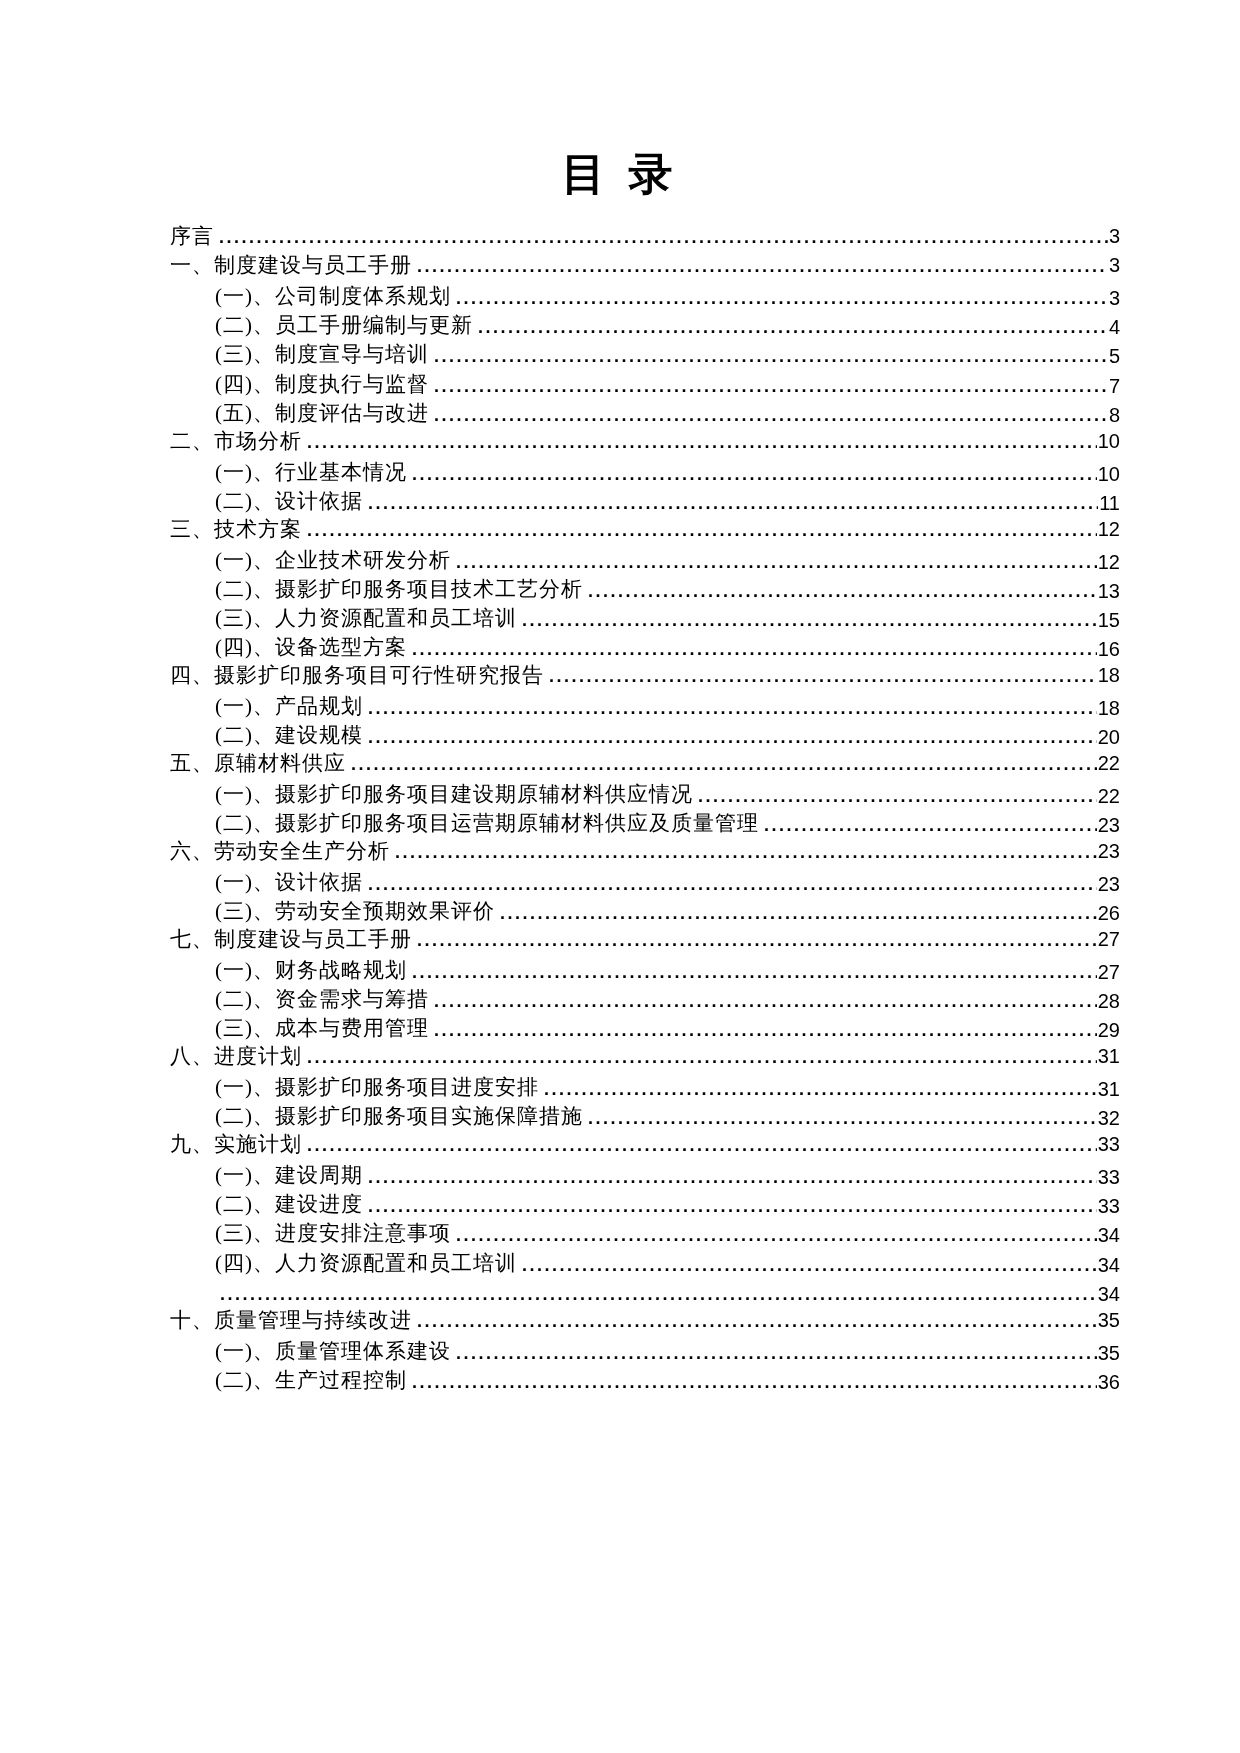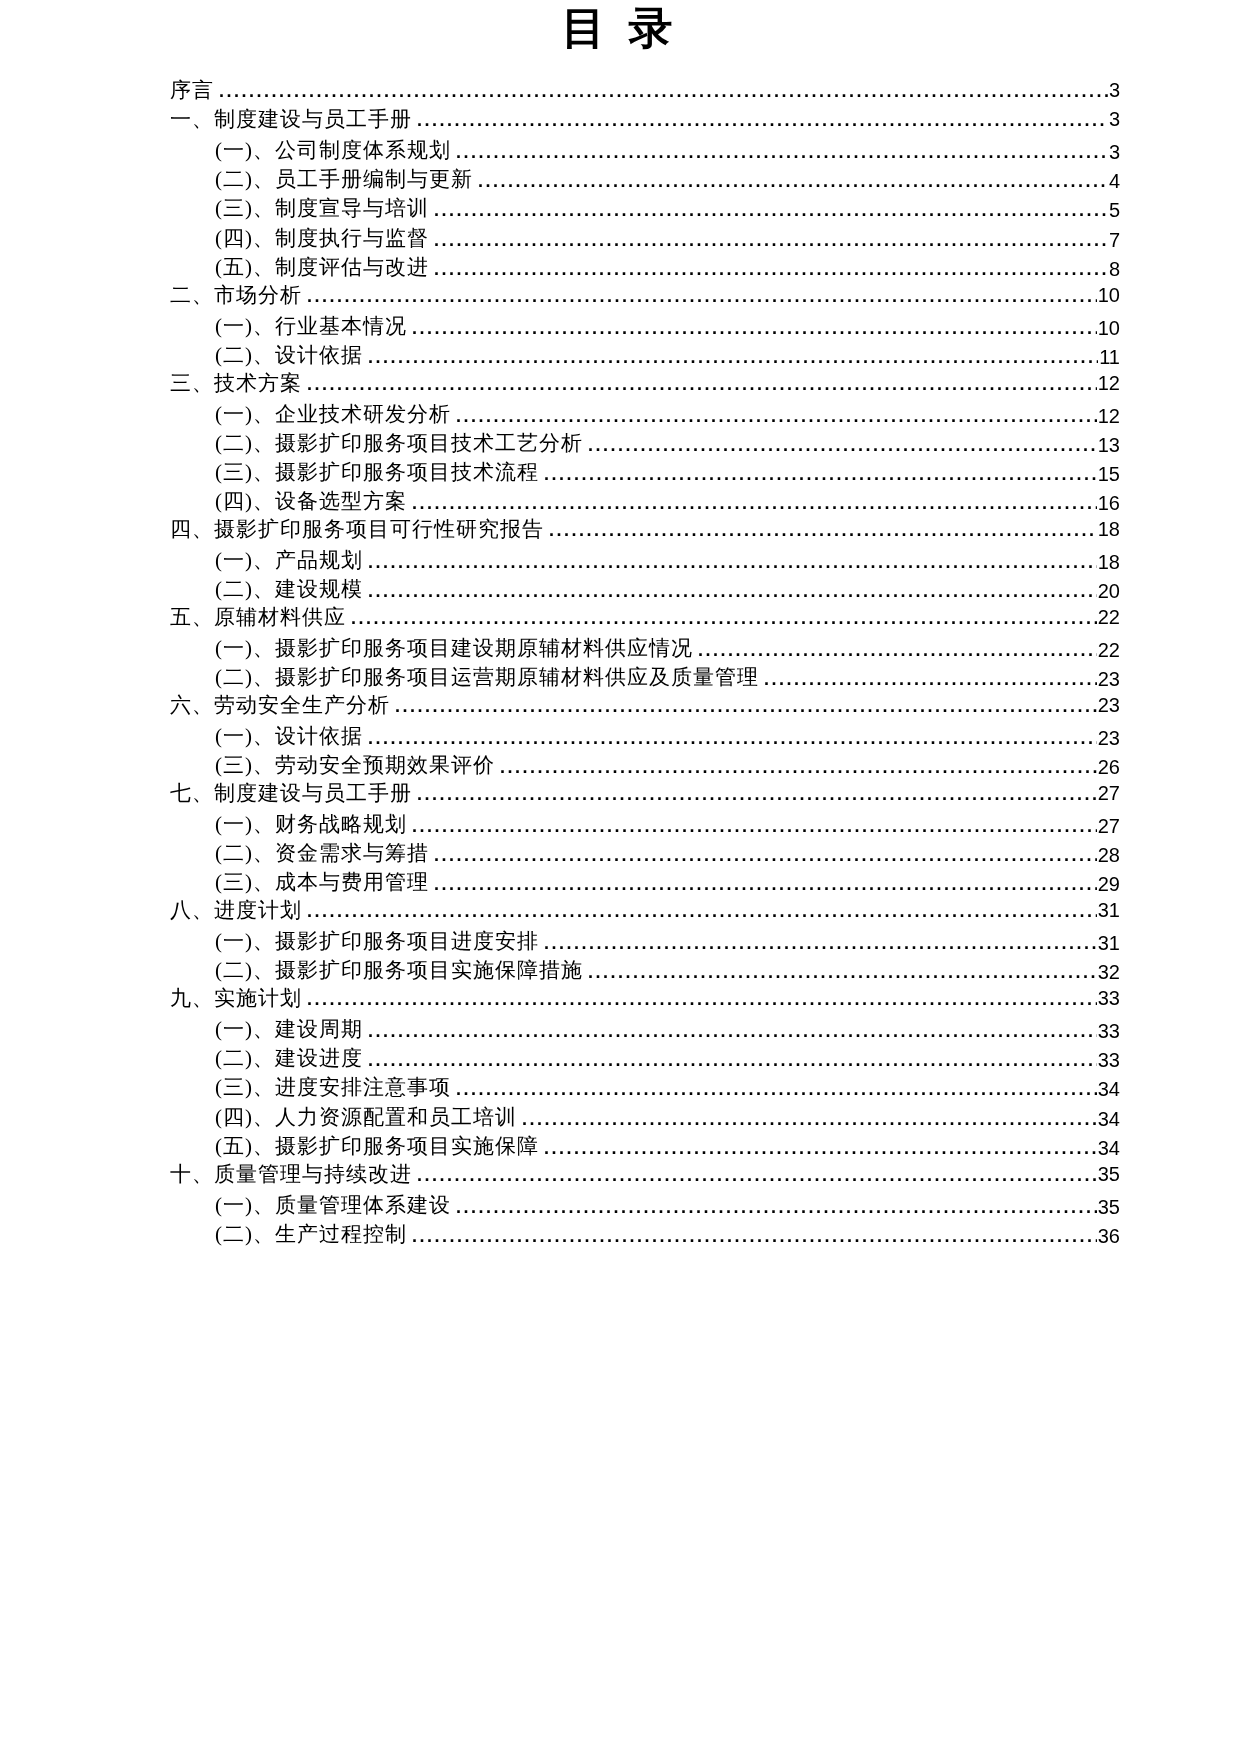--- a/index.html
+++ b/index.html
@@ -15,20 +15,21 @@
     color: #000000;
   }
   .page {
     position: absolute;
     inset: 0;
     background: #ffffff;
     overflow: hidden;
   }
   .doc-title {
     margin: 0;
+    padding-top: 146px;
     text-align: center;
     font-size: 44px;
     line-height: 58px;
     font-weight: 700;
     letter-spacing: 6px;
     font-family: "Liberation Serif", "DejaVu Serif", serif;
   }
   .toc-list {
     margin: 18px 120px 0 170px; 
   }
@@ -148,21 +149,21 @@
     <span class="toc-page">12</span>
   </div>
 
   <div class="toc-row level-2">
     <span class="toc-label">(二)、摄影扩印服务项目技术工艺分析</span>
     <span class="toc-dots"></span>
     <span class="toc-page">13</span>
   </div>
 
   <div class="toc-row level-2">
-    <span class="toc-label">(三)、摄影扩印服务项目技术流程</span>
+    <span class="toc-label">(三)、人力资源配置和员工培训</span>
     <span class="toc-dots"></span>
     <span class="toc-page">15</span>
   </div>
 
   <div class="toc-row level-2">
     <span class="toc-label">(四)、设备选型方案</span>
     <span class="toc-dots"></span>
     <span class="toc-page">16</span>
   </div>
 
@@ -288,21 +289,20 @@
     <span class="toc-page">34</span>
   </div>
 
   <div class="toc-row level-2">
     <span class="toc-label">(四)、人力资源配置和员工培训</span>
     <span class="toc-dots"></span>
     <span class="toc-page">34</span>
   </div>
 
   <div class="toc-row level-2">
-    <span class="toc-label">(五)、摄影扩印服务项目实施保障</span>
     <span class="toc-dots"></span>
     <span class="toc-page">34</span>
   </div>
 
   <div class="toc-row level-1">
     <span class="toc-label">十、质量管理与持续改进</span>
     <span class="toc-dots"></span>
     <span class="toc-page">35</span>
   </div>
 

